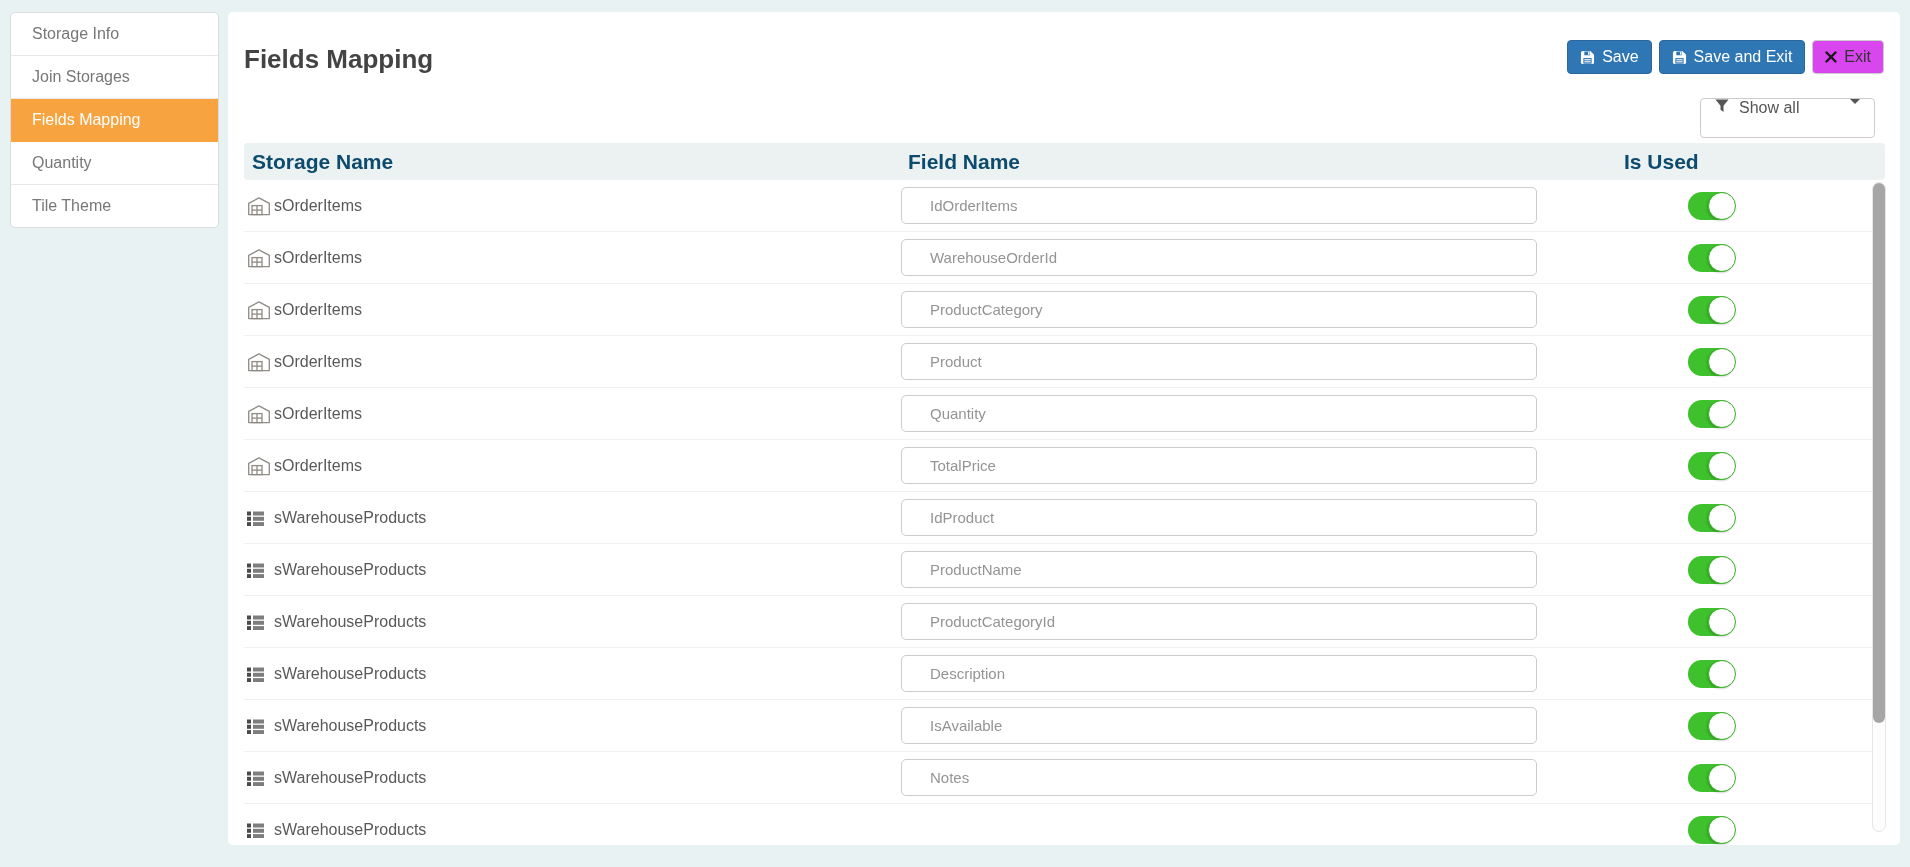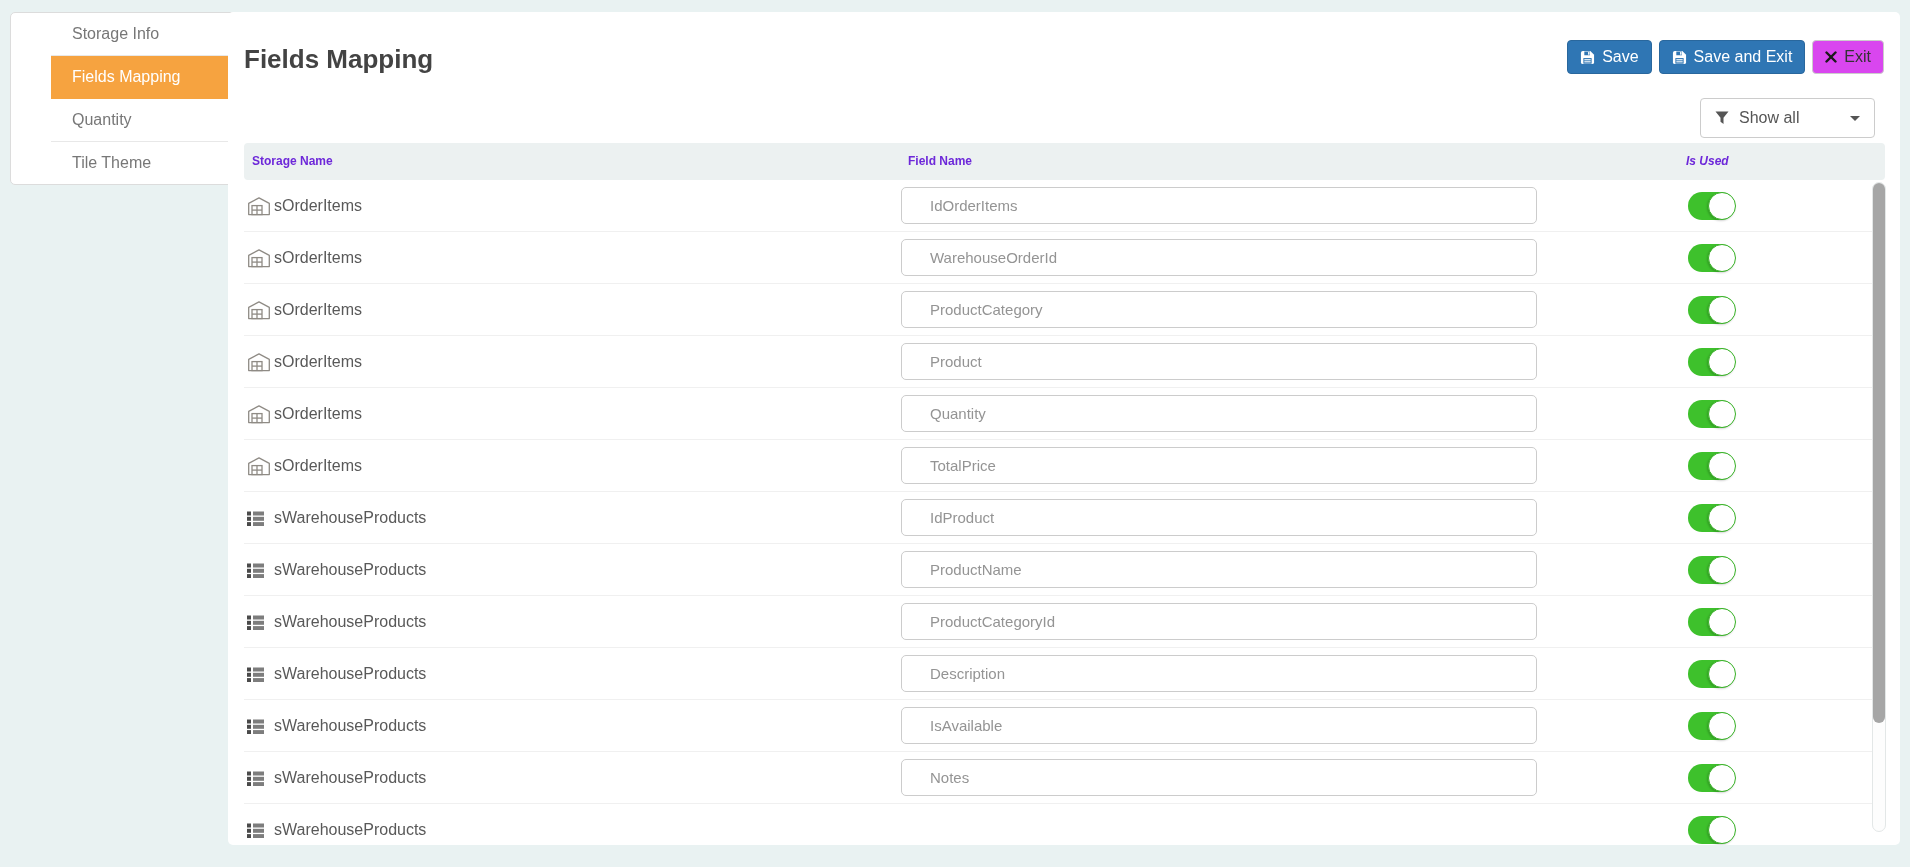--- a/index.html
+++ b/index.html
@@ -4,21 +4,21 @@
 <style>
   html,body{margin:0;padding:0;}
   body{
     width:1910px;height:867px;position:relative;overflow:hidden;
     background:#e9f2f2;
     font-family:"Liberation Sans", sans-serif;
   }
   
   .sidebar{
     position:absolute;left:10px;top:12px;width:207px;
-    background:#fff;border:1px solid #dcdcdc;border-radius:5px;overflow:hidden;padding-left:40px;
+    background:#fff;border:1px solid #dcdcdc;border-radius:5px;overflow:hidden;
   }
   .sidebar-item{
     height:42px;line-height:42px;padding-left:21px;font-size:16px;color:#777;
     border-bottom:1px solid #e8e8e8;cursor:pointer;white-space:nowrap;
   }
   .sidebar-item:last-child{border-bottom:none;}
   .sidebar-item.active{background:#f6a340;color:#fff;border-bottom-color:#f6a340;}
   
   .main{
     position:absolute;left:228px;top:12px;width:1672px;height:833px;
@@ -31,35 +31,35 @@
     height:34px;border-radius:4px;font-size:16px;display:flex;align-items:center;
     padding:0 12px;cursor:pointer;box-sizing:border-box;white-space:nowrap;
   }
   .btn-primary{background:#2f76b4;border:1px solid #29679d;color:#fff;}
   .btn-default{background:#d946ef;border:1px solid #ccc;color:#333;}
   .btn .bicon{margin-right:7px;display:flex;align-items:center;}
   
   .filter-dd{
     position:absolute;top:86px;right:25px;width:175px;height:40px;
     border:1px solid #ccc;border-radius:4px;background:#fff;
-    display:flex;align-items:center;padding:0 14px;box-sizing:border-box;
+    display:flex;align-items:flex-start;padding:0 14px;box-sizing:border-box;
     font-size:16px;color:#555;cursor:pointer;
   }
   .filter-dd .funnel{margin-right:10px;display:flex;}
   .caret{margin-left:auto;width:0;height:0;border-left:5px solid transparent;
     border-right:5px solid transparent;border-top:5px solid #555;}
   
   .thead{
     position:absolute;left:16px;top:131px;width:1641px;height:37px;
-    background:#ecf1f1;border-radius:4px;font-size:12px;font-weight:bold;color:#6d28d9;
+    background:#ecf1f1;border-radius:4px;font-size:21px;font-weight:bold;color:#0c4a6e;
   }
   .th{position:absolute;top:0;line-height:37px;}
   .th-storage{left:8px;}
   .th-field{left:664px;}
-  .th-used{left:1442px;font-style:italic;}
+  .th-used{left:1380px;}
   
   .rows{position:absolute;left:16px;top:168px;width:1641px;height:665px;overflow:hidden;}
   .row{position:relative;height:52px;border-bottom:1px solid #f0f0f0;box-sizing:border-box;background:#fff;}
   .storage-cell{
     position:absolute;left:3px;top:0;height:52px;display:flex;align-items:center;
     font-size:16px;color:#595959;
   }
   .storage-cell .sicon{width:27px;display:flex;justify-content:flex-start;align-items:center;}
   .field-input{
     position:absolute;left:657px;top:7px;width:636px;height:37px;
@@ -86,20 +86,23 @@
   }
 </style>
 </head>
 <body>
 
 <div class="sidebar" id="sidebar">
   <div class="sidebar-item">
     <span class="sidebar-item-label">Storage Info</span>
   </div>
 
+  <div class="sidebar-item">
+    <span class="sidebar-item-label">Join Storages</span>
+  </div>
 
   <div class="sidebar-item active">
     <span class="sidebar-item-label">Fields Mapping</span>
   </div>
 
   <div class="sidebar-item">
     <span class="sidebar-item-label">Quantity</span>
   </div>
 
   <div class="sidebar-item">

